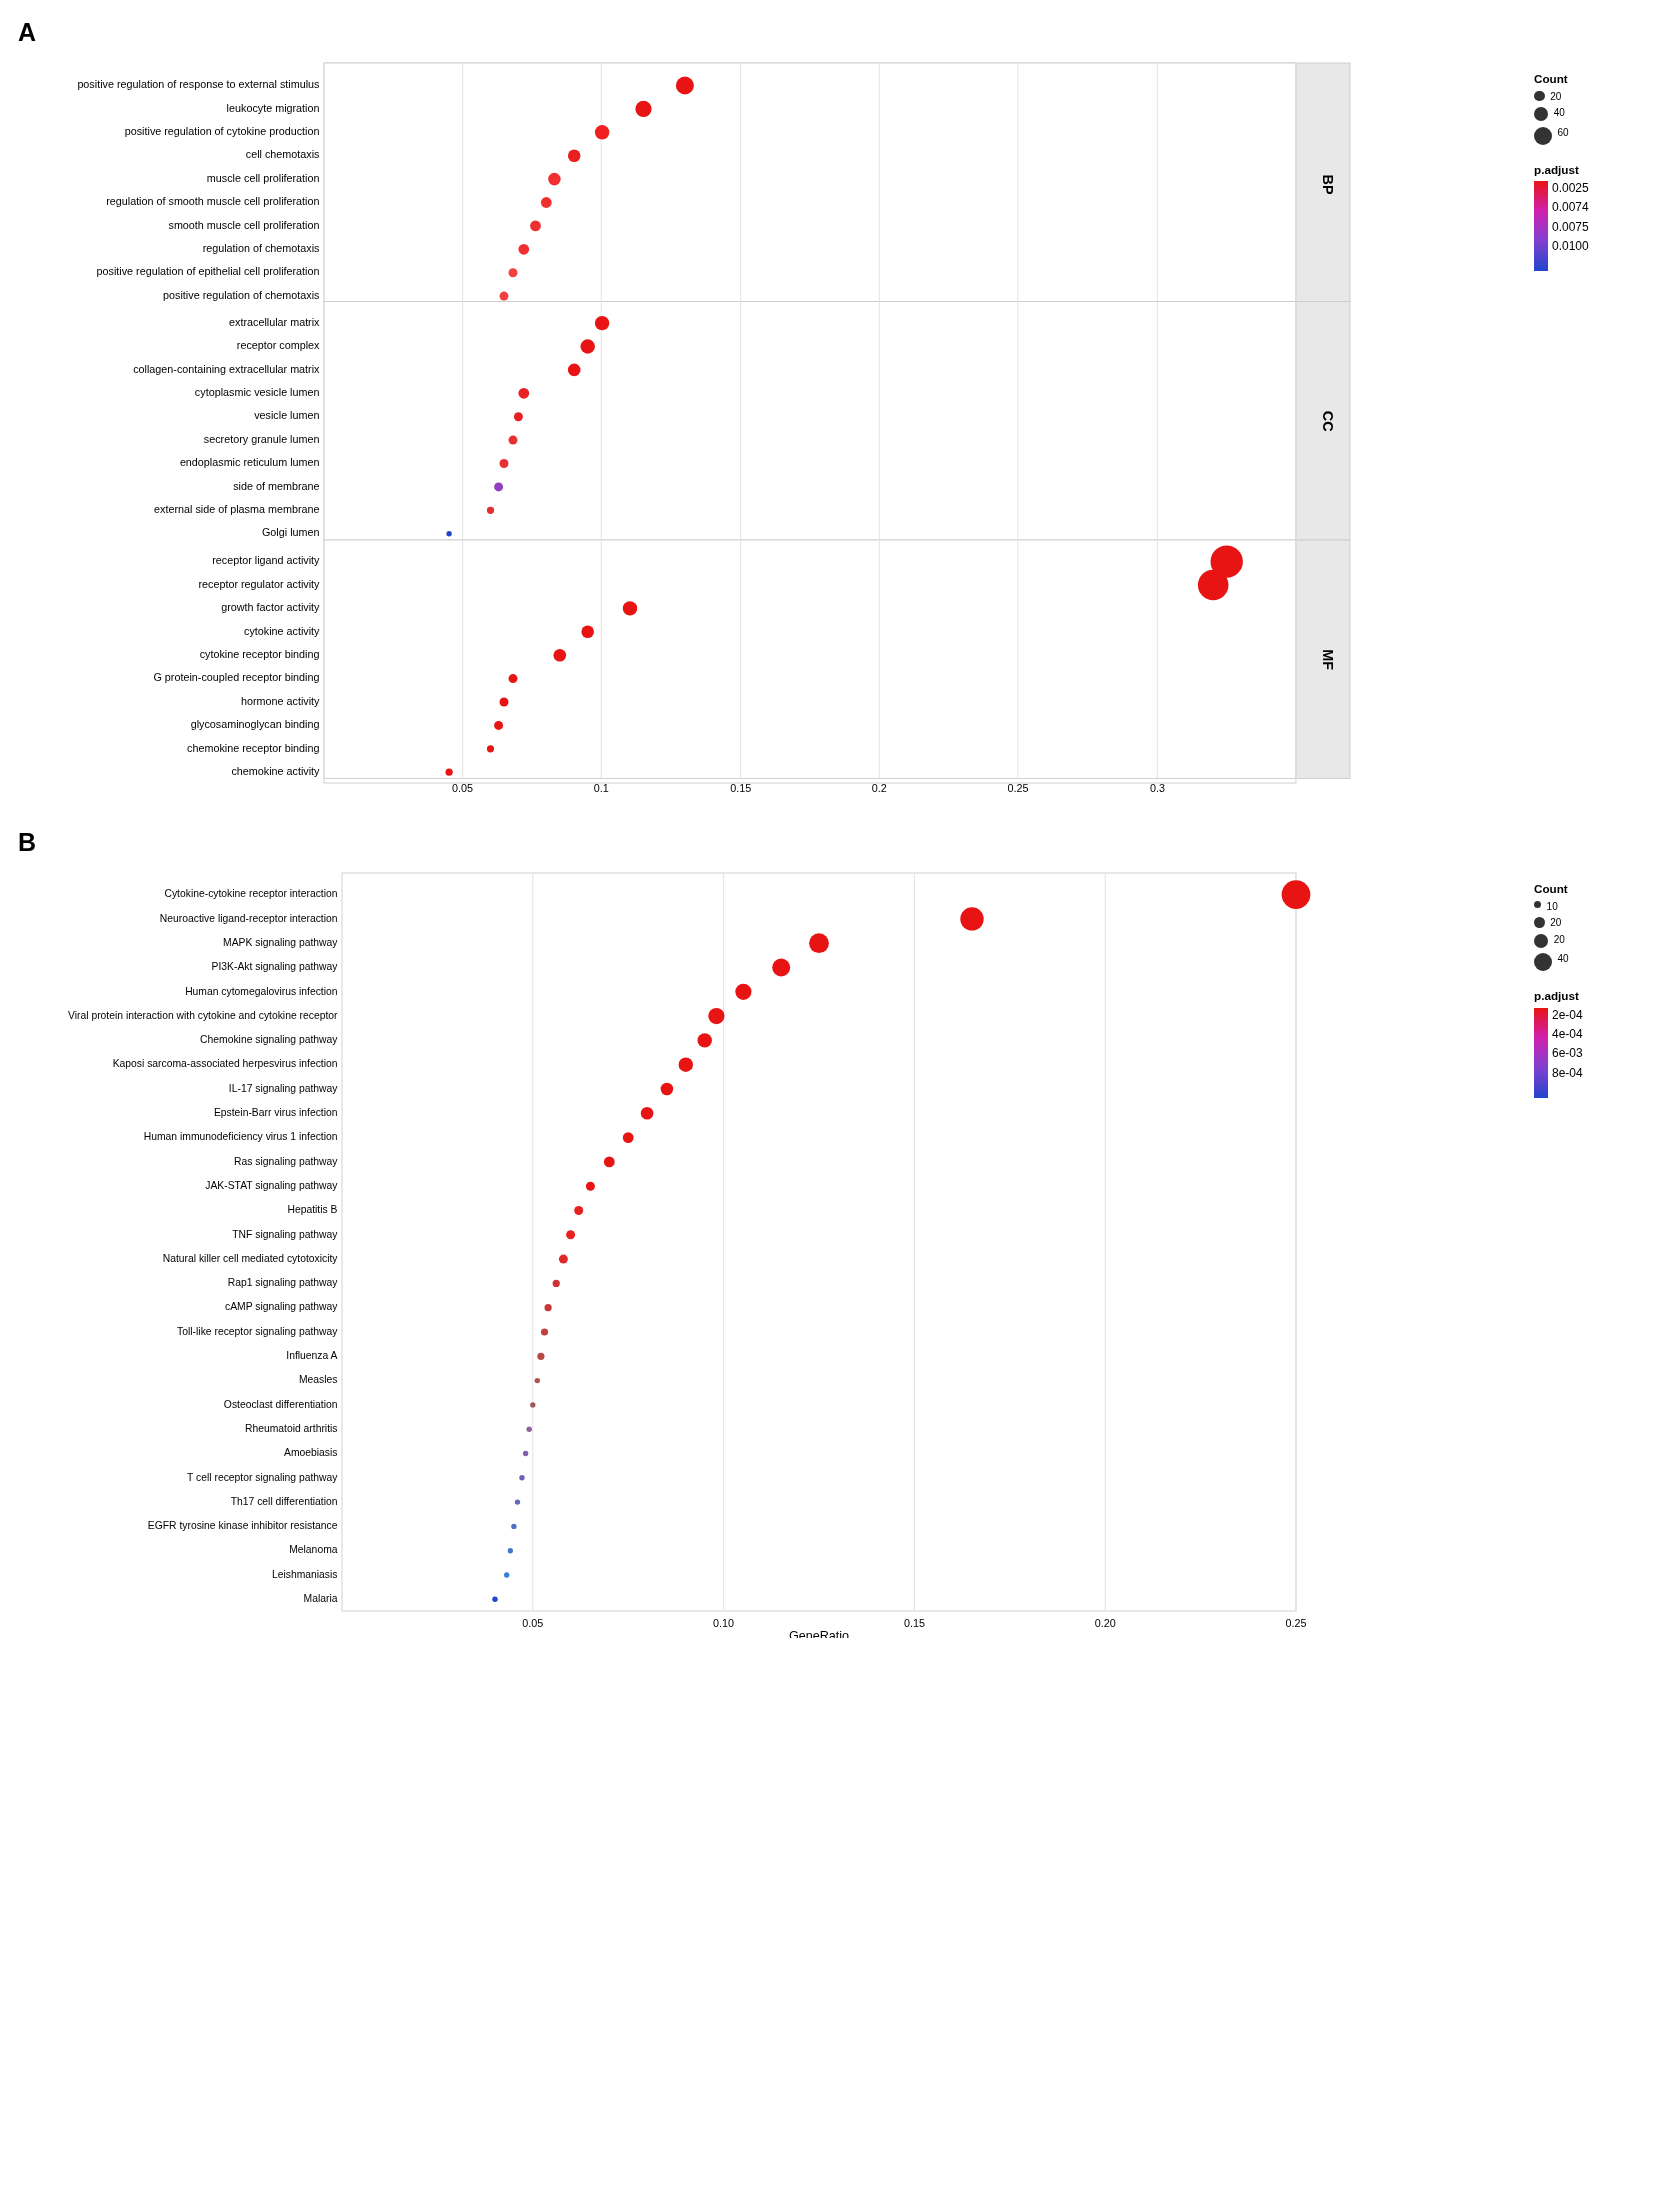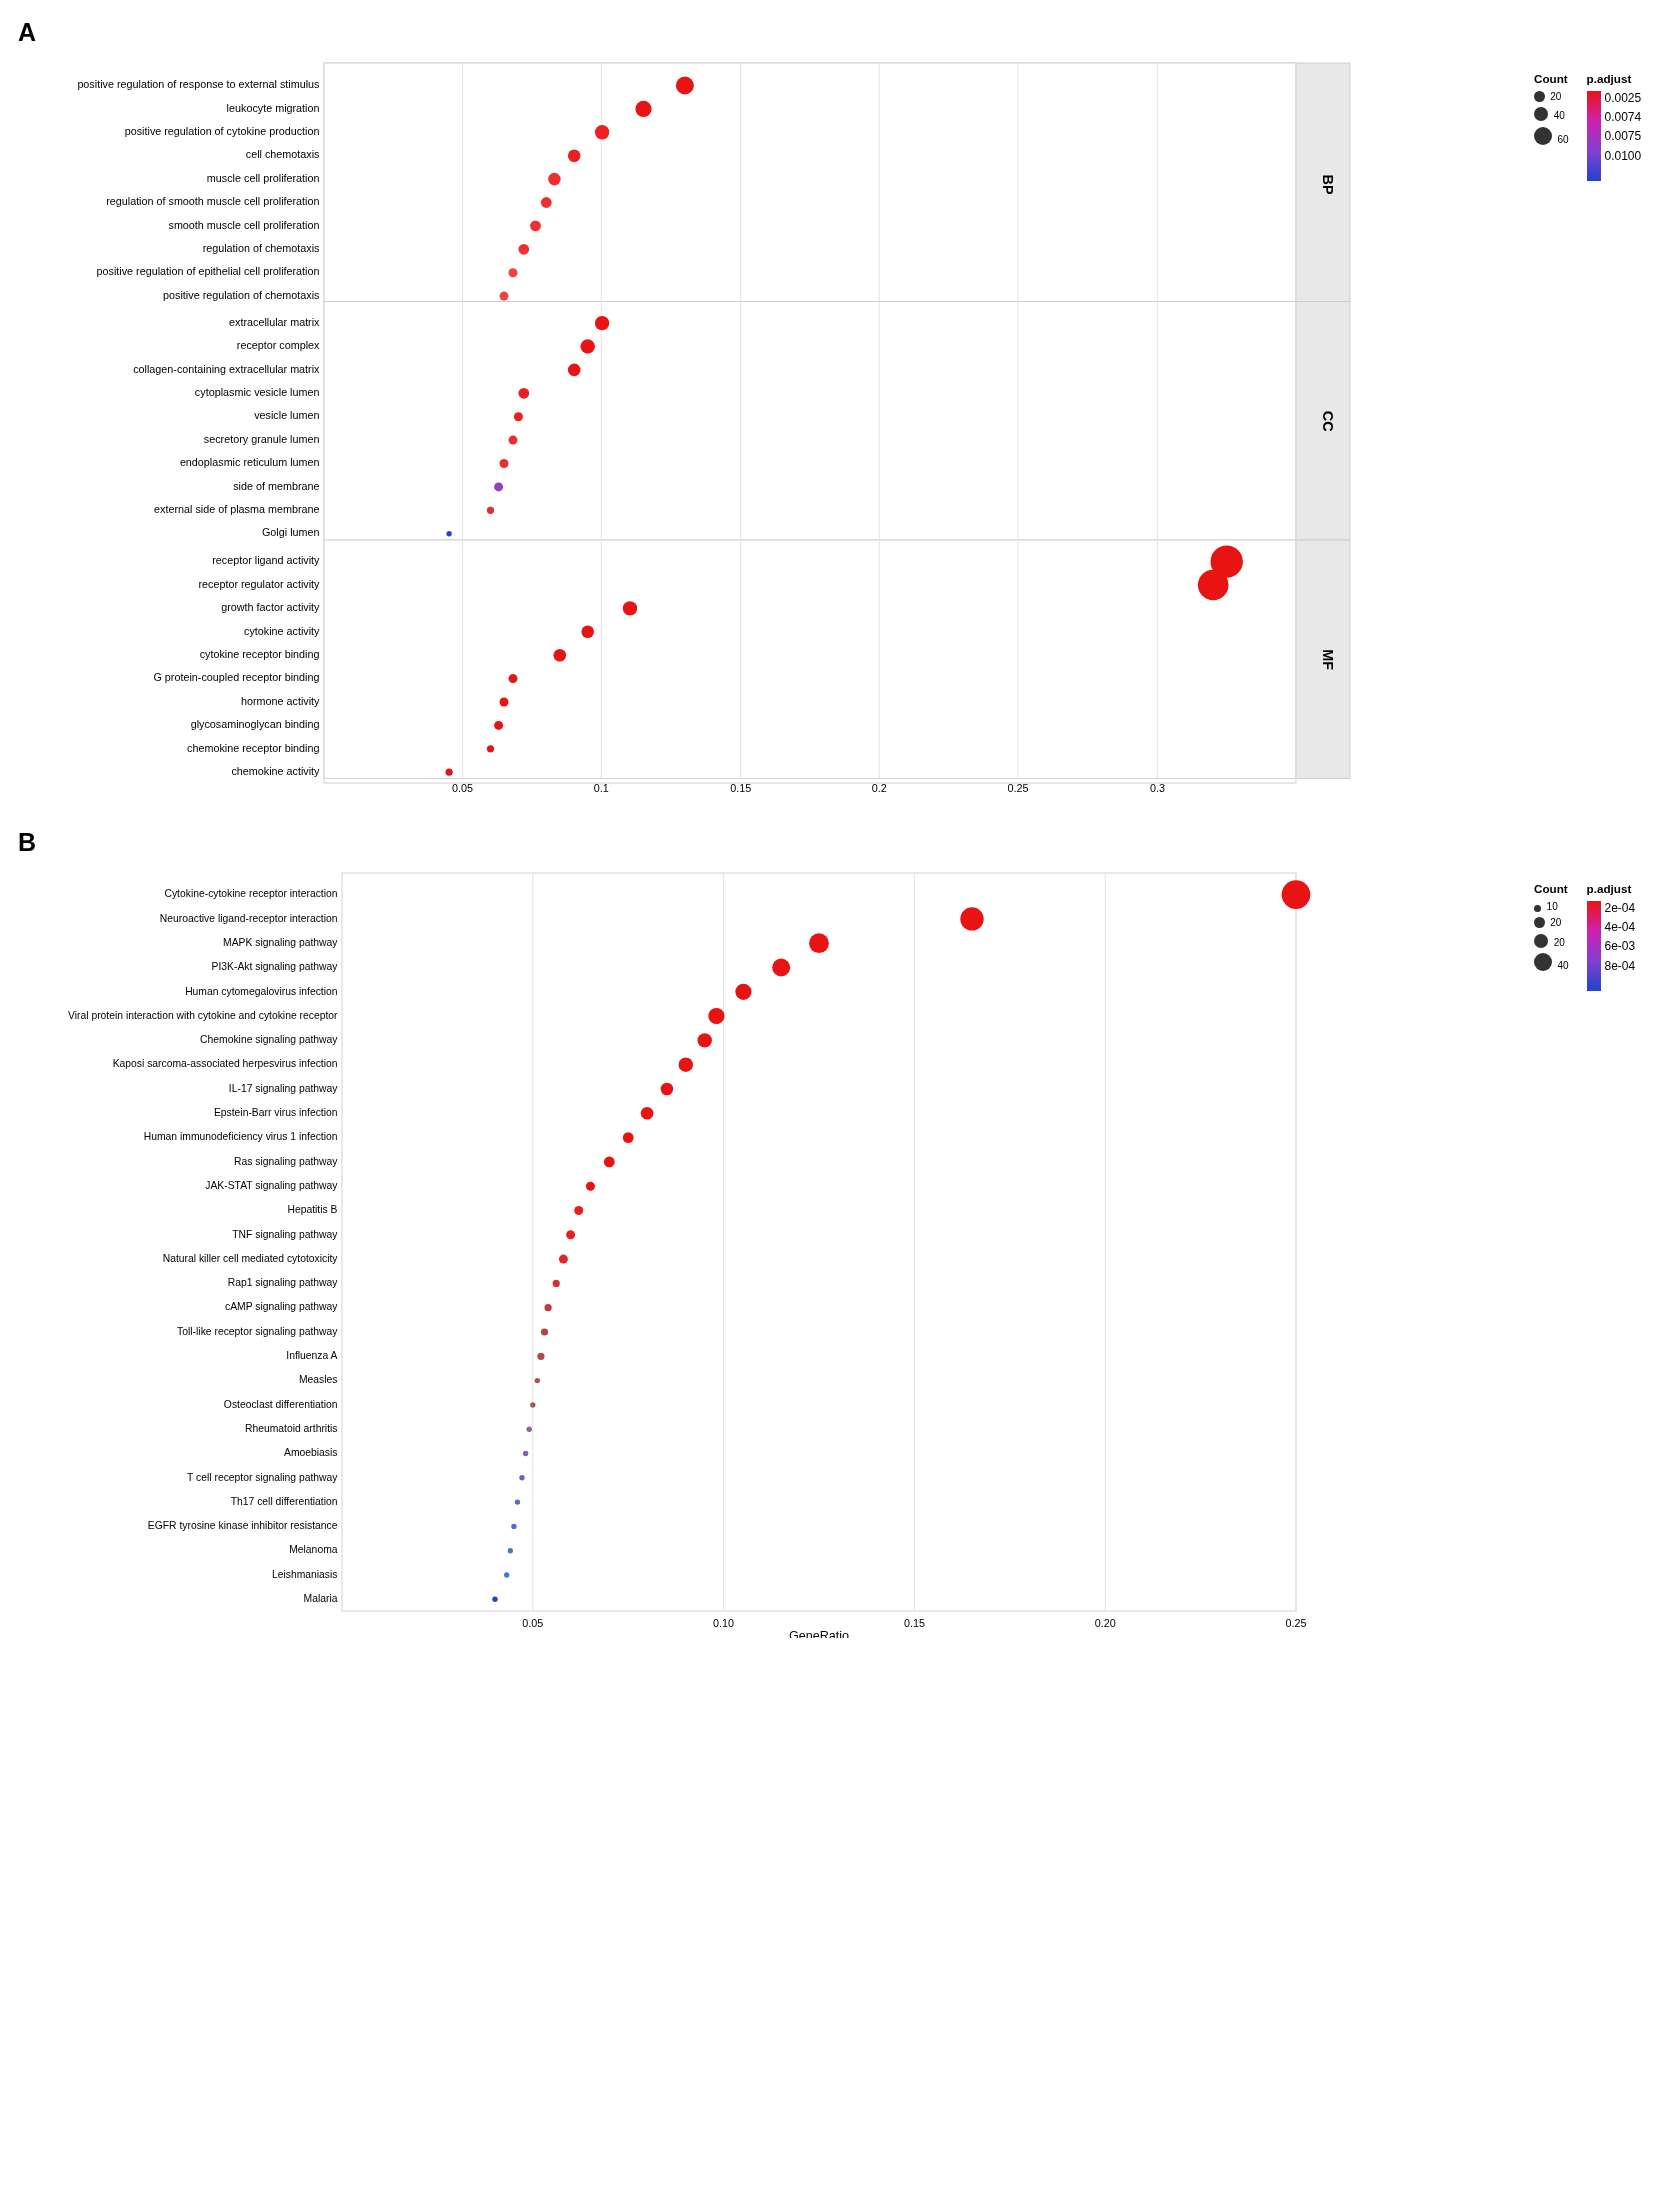--- a/index.html
+++ b/index.html
@@ -39,40 +39,40 @@
       position: relative;
       flex: 1;
     }
 
     svg.dotplot {
       display: block;
     }
 
     .legend-area {
       display: flex;
-      flex-direction: row;
+      flex-direction: column;
       gap: 18px;
       padding-top: 18px;
       min-width: 108px;
     }
 
     .legend-section {
       display: flex;
       flex-direction: column;
       gap: 5.4px;
     }
 
     .legend-title {
       font-size: 11.7px;
       font-weight: bold;
     }
 
     .legend-item {
       display: flex;
-      align-items: flex-end;
+      align-items: flex-start;
       gap: 5.4px;
       font-size: 10px;
     }
 
     .legend-circle {
       border-radius: 50%;
       background: #333;
       flex-shrink: 0;
     }
 

